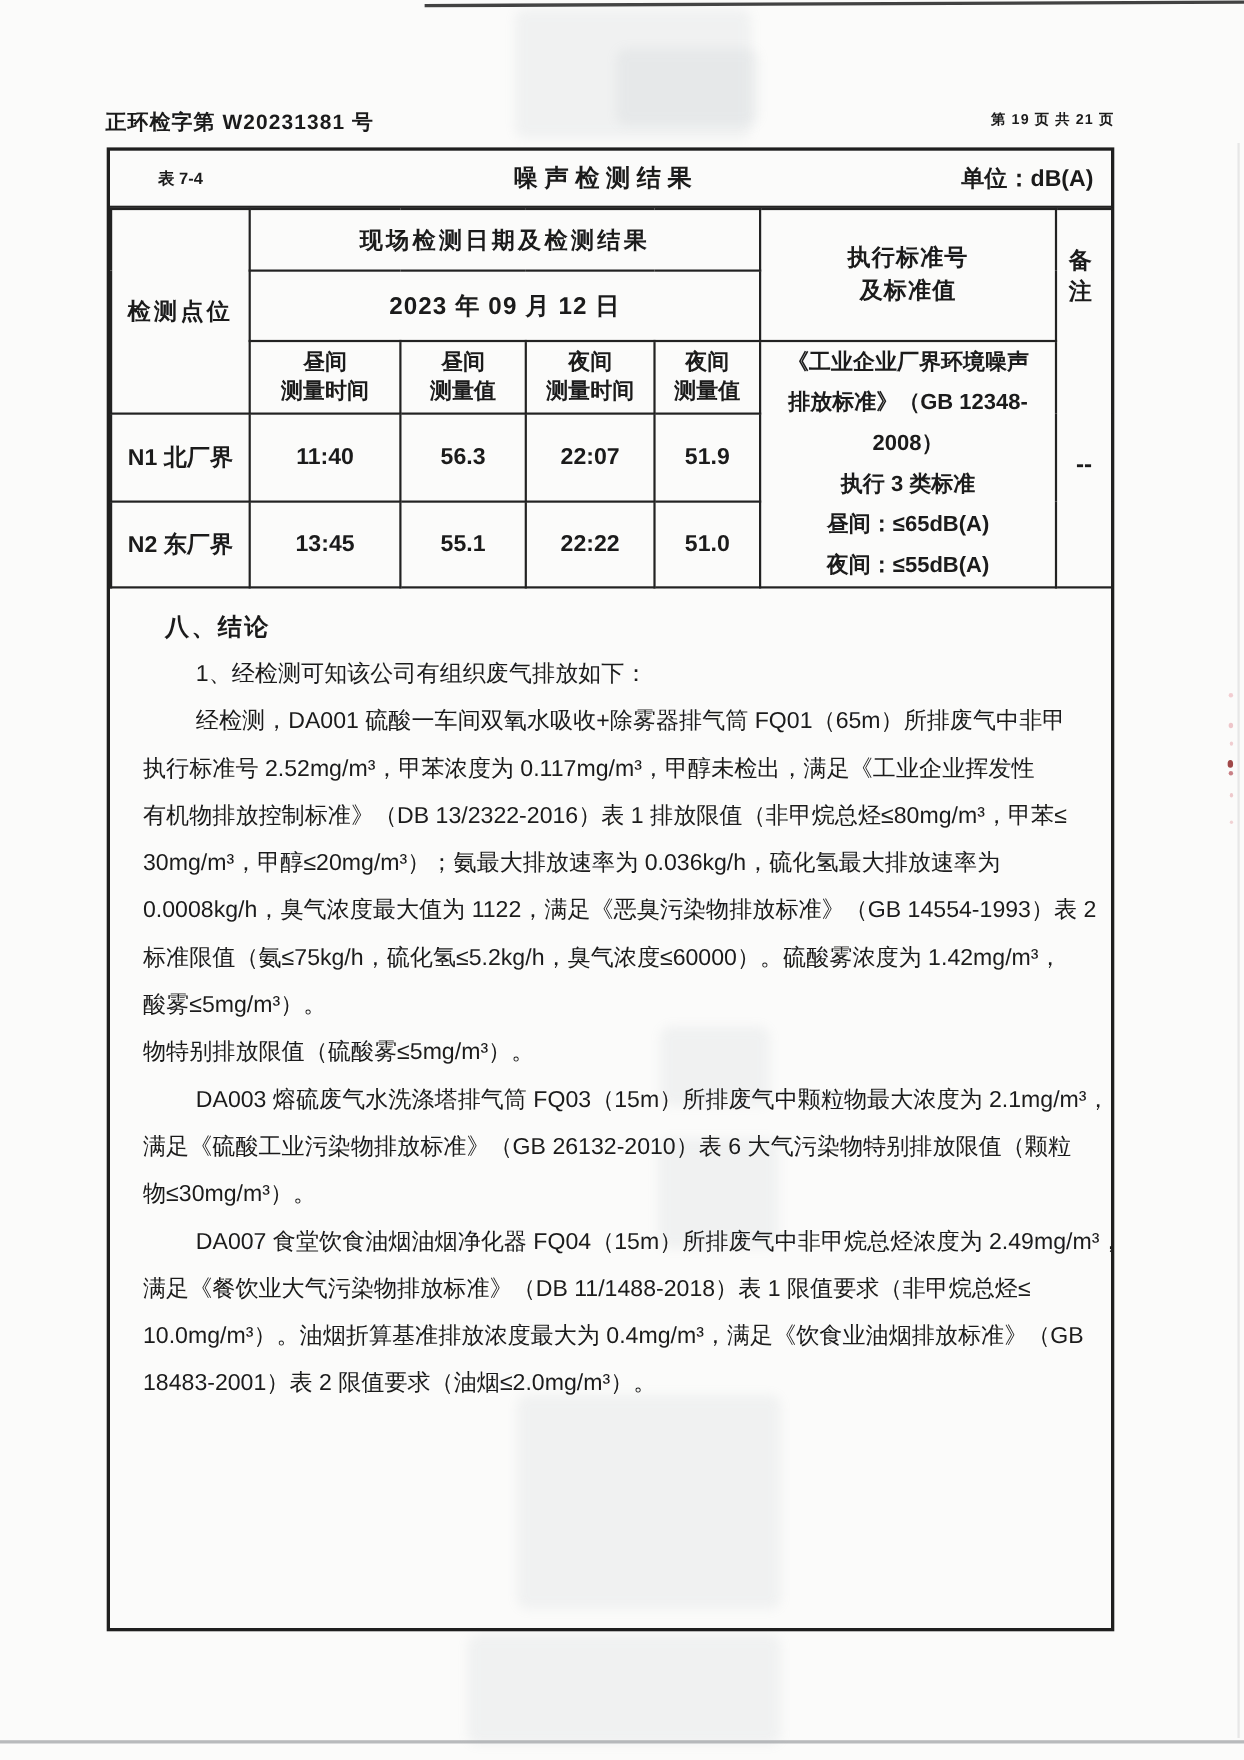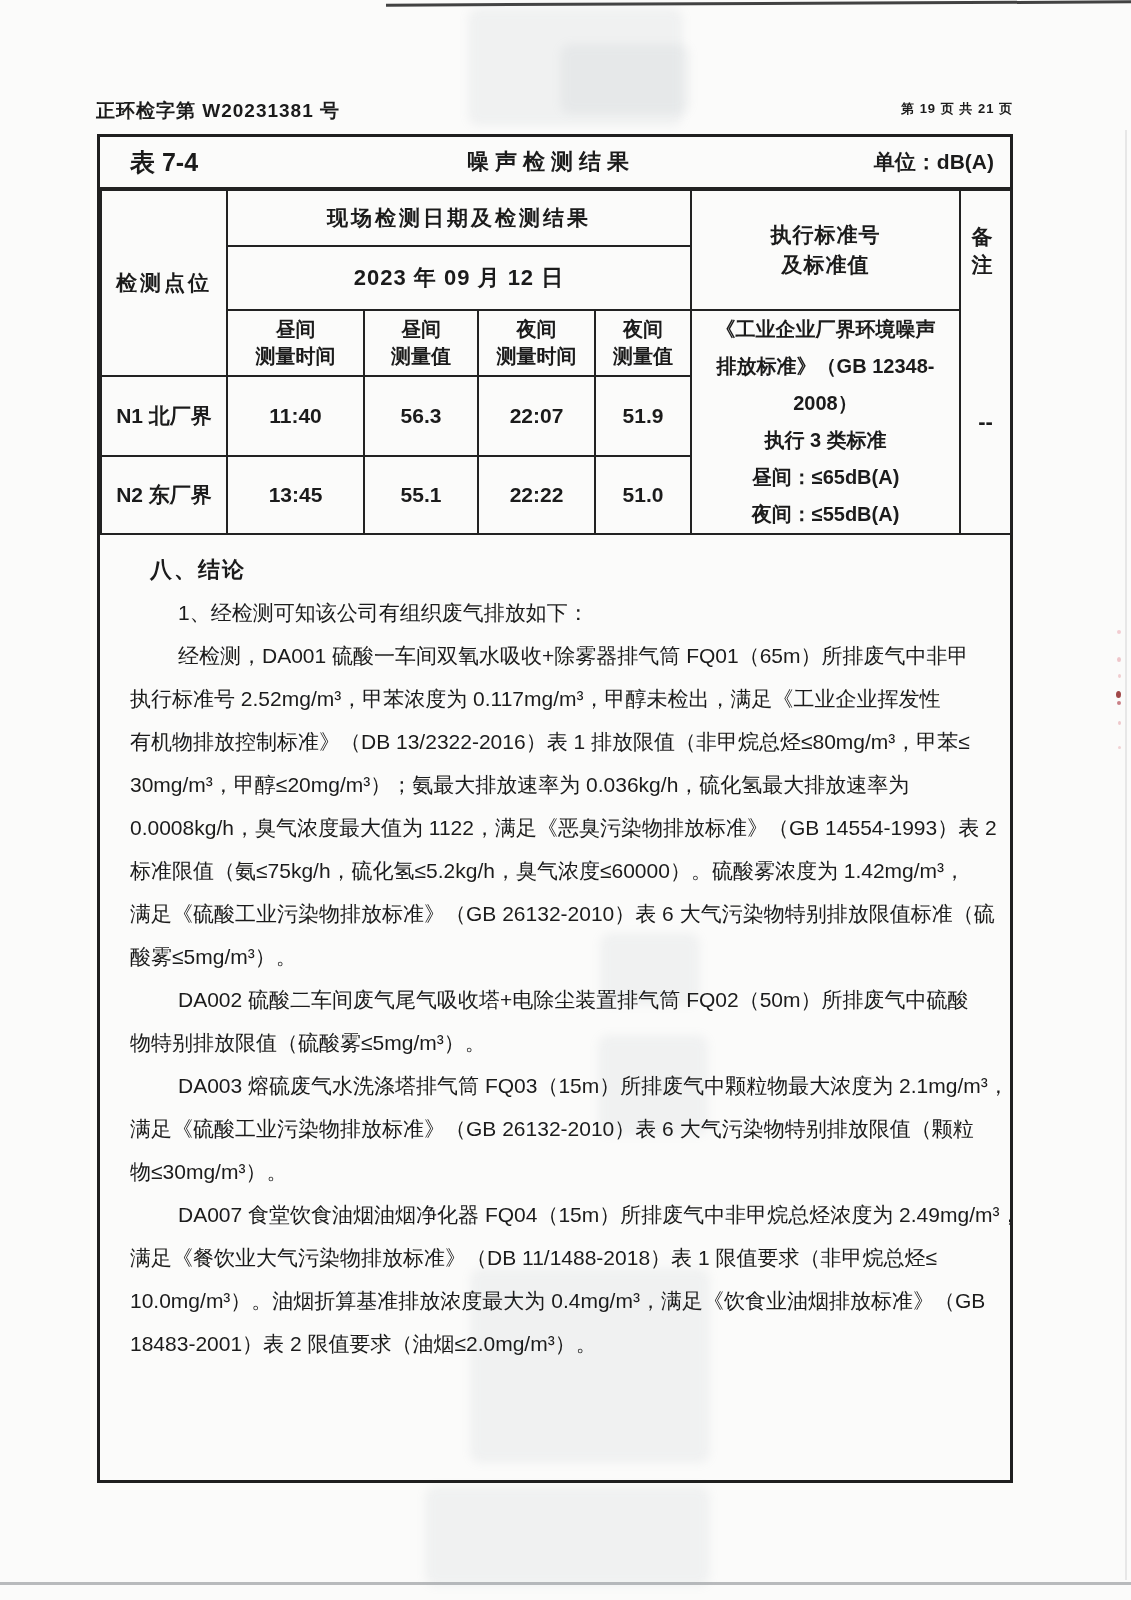--- a/index.html
+++ b/index.html
@@ -51,21 +51,21 @@
   
   .caption-row {
     display: flex;
     align-items: center;
     height: 50px;
     border-bottom: 2px solid #222;
   }
   .caption-label {
     width: 128px;
     text-align: center;
-    font-size: 25px;
+    font-size: 15px;
     font-weight: 700;
   }
   .caption-title {
     flex: 1;
     text-align: center;
     font-size: 22px;
     font-weight: 700;
     letter-spacing: 6px;
   }
   .caption-unit {
@@ -242,23 +242,21 @@
 
   <div class="conclusion">
       <div class="h">八、结论</div>
       <div class="in">1、经检测可知该公司有组织废气排放如下：</div>
       <div class="in">经检测，DA001 硫酸一车间双氧水吸收+除雾器排气筒 FQ01（65m）所排废气中非甲</div>
       <div>执行标准号 2.52mg/m³，甲苯浓度为 0.117mg/m³，甲醇未检出，满足《工业企业挥发性</div>
       <div>有机物排放控制标准》（DB 13/2322-2016）表 1 排放限值（非甲烷总烃≤80mg/m³，甲苯≤</div>
       <div>30mg/m³，甲醇≤20mg/m³）；氨最大排放速率为 0.036kg/h，硫化氢最大排放速率为</div>
       <div>0.0008kg/h，臭气浓度最大值为 1122，满足《恶臭污染物排放标准》（GB 14554-1993）表 2</div>
       <div>标准限值（氨≤75kg/h，硫化氢≤5.2kg/h，臭气浓度≤60000）。硫酸雾浓度为 1.42mg/m³，</div>
-      <div>满足《硫酸工业污染物排放标准》（GB 26132-2010）表 6 大气污染物特别排放限值标准（硫</div>
       <div>酸雾≤5mg/m³）。</div>
-      <div class="in">DA002 硫酸二车间废气尾气吸收塔+电除尘装置排气筒 FQ02（50m）所排废气中硫酸</div>
       <div>物特别排放限值（硫酸雾≤5mg/m³）。</div>
       <div class="in">DA003 熔硫废气水洗涤塔排气筒 FQ03（15m）所排废气中颗粒物最大浓度为 2.1mg/m³，</div>
       <div>满足《硫酸工业污染物排放标准》（GB 26132-2010）表 6 大气污染物特别排放限值（颗粒</div>
       <div>物≤30mg/m³）。</div>
       <div class="in">DA007 食堂饮食油烟油烟净化器 FQ04（15m）所排废气中非甲烷总烃浓度为 2.49mg/m³，</div>
       <div>满足《餐饮业大气污染物排放标准》（DB 11/1488-2018）表 1 限值要求（非甲烷总烃≤</div>
       <div>10.0mg/m³）。油烟折算基准排放浓度最大为 0.4mg/m³，满足《饮食业油烟排放标准》（GB</div>
       <div>18483-2001）表 2 限值要求（油烟≤2.0mg/m³）。</div>
     </div>
 

